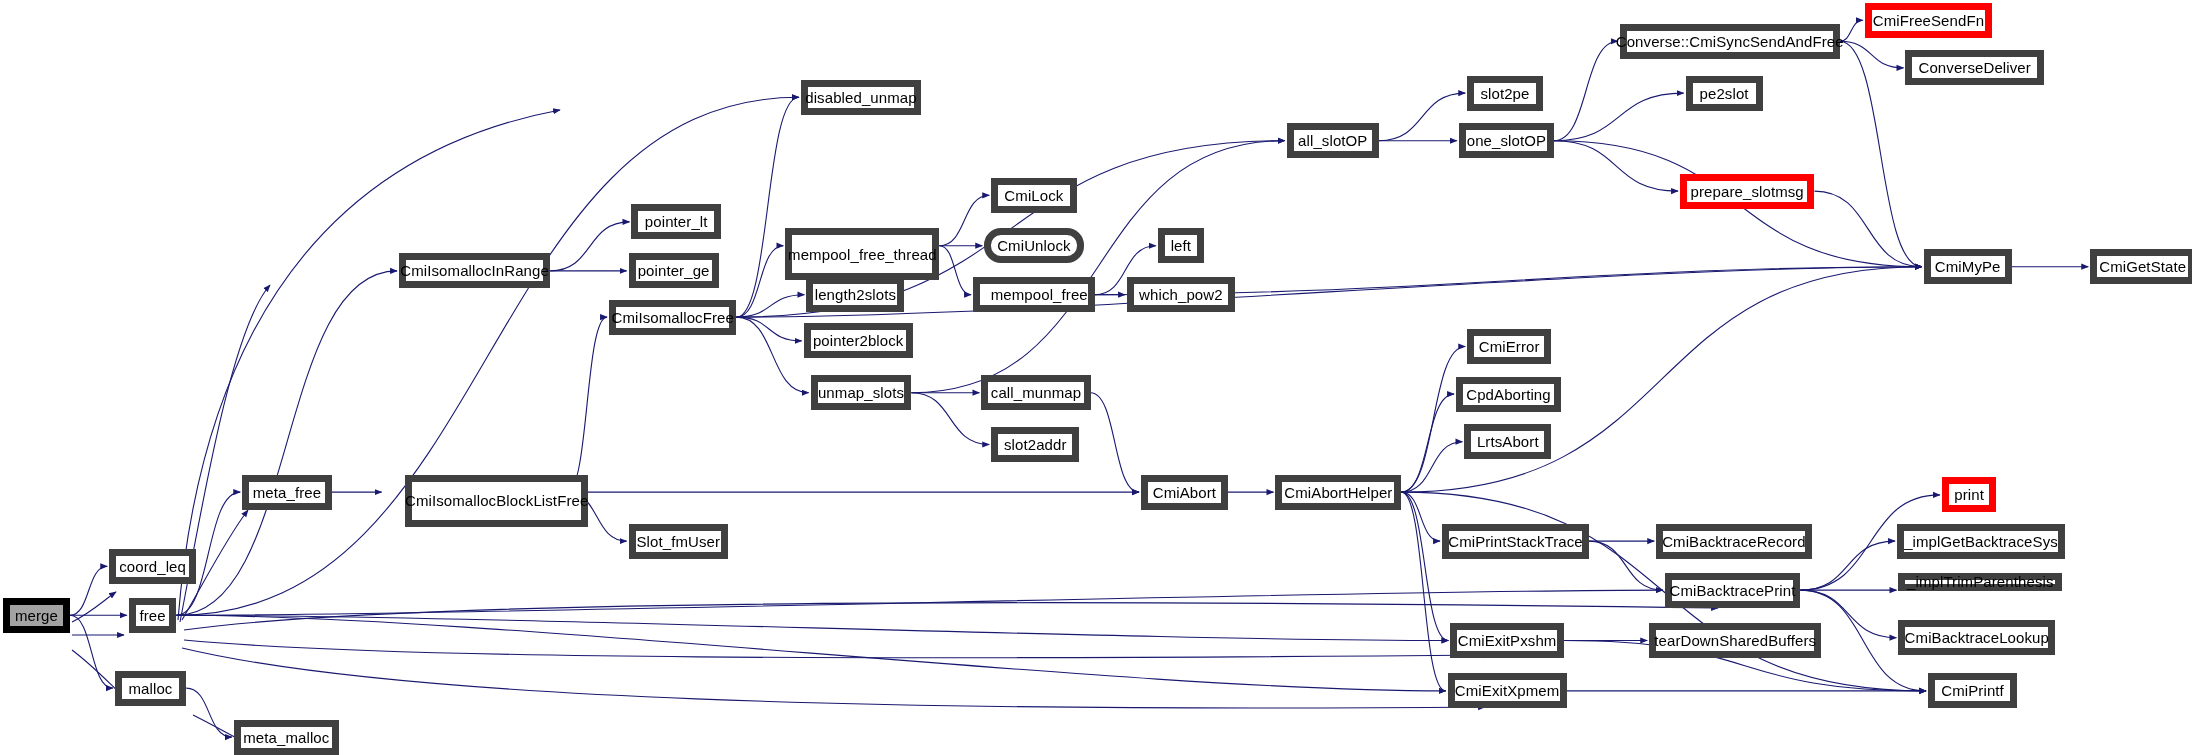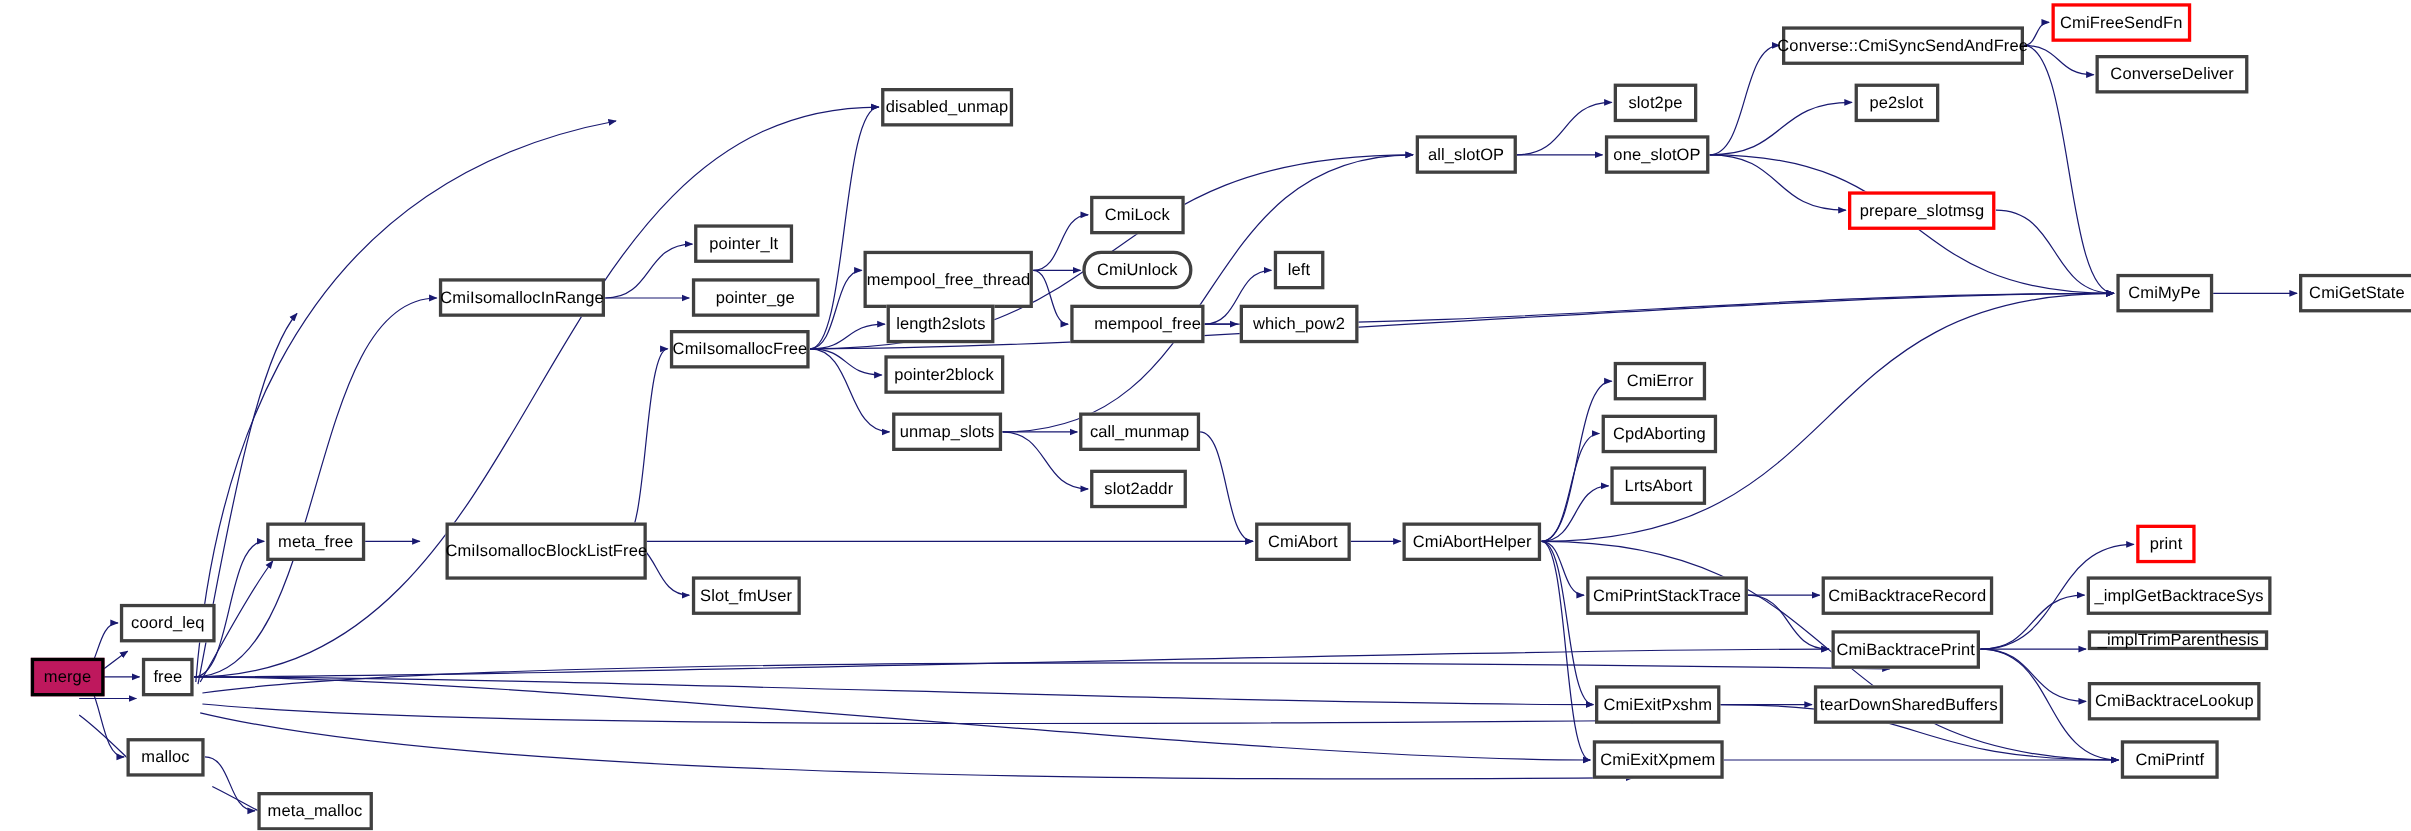--- a/index.html
+++ b/index.html
@@ -20,35 +20,34 @@
   svg#edges {
     position: absolute;
     left: 0; top: 0;
     width: 2192px;
     height: 755px;
   }
   .node {
     position: absolute;
     box-sizing: border-box;
     background: #ffffff;
-    border: 3px solid #404040;
+    border: 7px solid #404040;
     display: flex;
     align-items: center;
     justify-content: center;
     font-family: "Liberation Sans", sans-serif;
     font-size: 15px;
     color: #000000;
     white-space: nowrap;
     line-height: 1;
     letter-spacing: 0.1px;
   }
   .node.current {
-    background: #be185d;
+    background: #a3a3a3;
     border-color: #000000;
-    margin-left: 25px;
   }
   .node.external {
     border-color: #ff0000;
   }
   .node-label {
     pointer-events: none;
   }
 </style>
 </head>
 <body>
@@ -162,21 +161,21 @@
       </div>
       <div class="node" style="left: 628.6px; top: 523.6px; width: 99.4px; height: 35px;">
         <span class="node-label">Slot_fmUser</span>
       </div>
       <div class="node" style="left: 399px; top: 253.4px; width: 151.2px; height: 35px;">
         <span class="node-label">CmiIsomallocInRange</span>
       </div>
       <div class="node" style="left: 631.4px; top: 204.4px; width: 89.6px; height: 35px;">
         <span class="node-label">pointer_lt</span>
       </div>
-      <div class="node" style="left: 628.6px; top: 253.4px; width: 116px; height: 35px;">
+      <div class="node" style="left: 628.6px; top: 253.4px; width: 90px; height: 35px;">
         <span class="node-label">pointer_ge</span>
       </div>
       <div class="node" style="left: 609px; top: 299.6px; width: 127.4px; height: 35px;">
         <span class="node-label">CmiIsomallocFree</span>
       </div>
       <div class="node" style="left: 800.8px; top: 79.8px; width: 120.4px; height: 35px;">
         <span class="node-label">disabled_unmap</span>
       </div>
       <div class="node" style="left: 785.4px; top: 228.2px; width: 154px; height: 52px;">
         <span class="node-label">mempool_free_thread</span>

